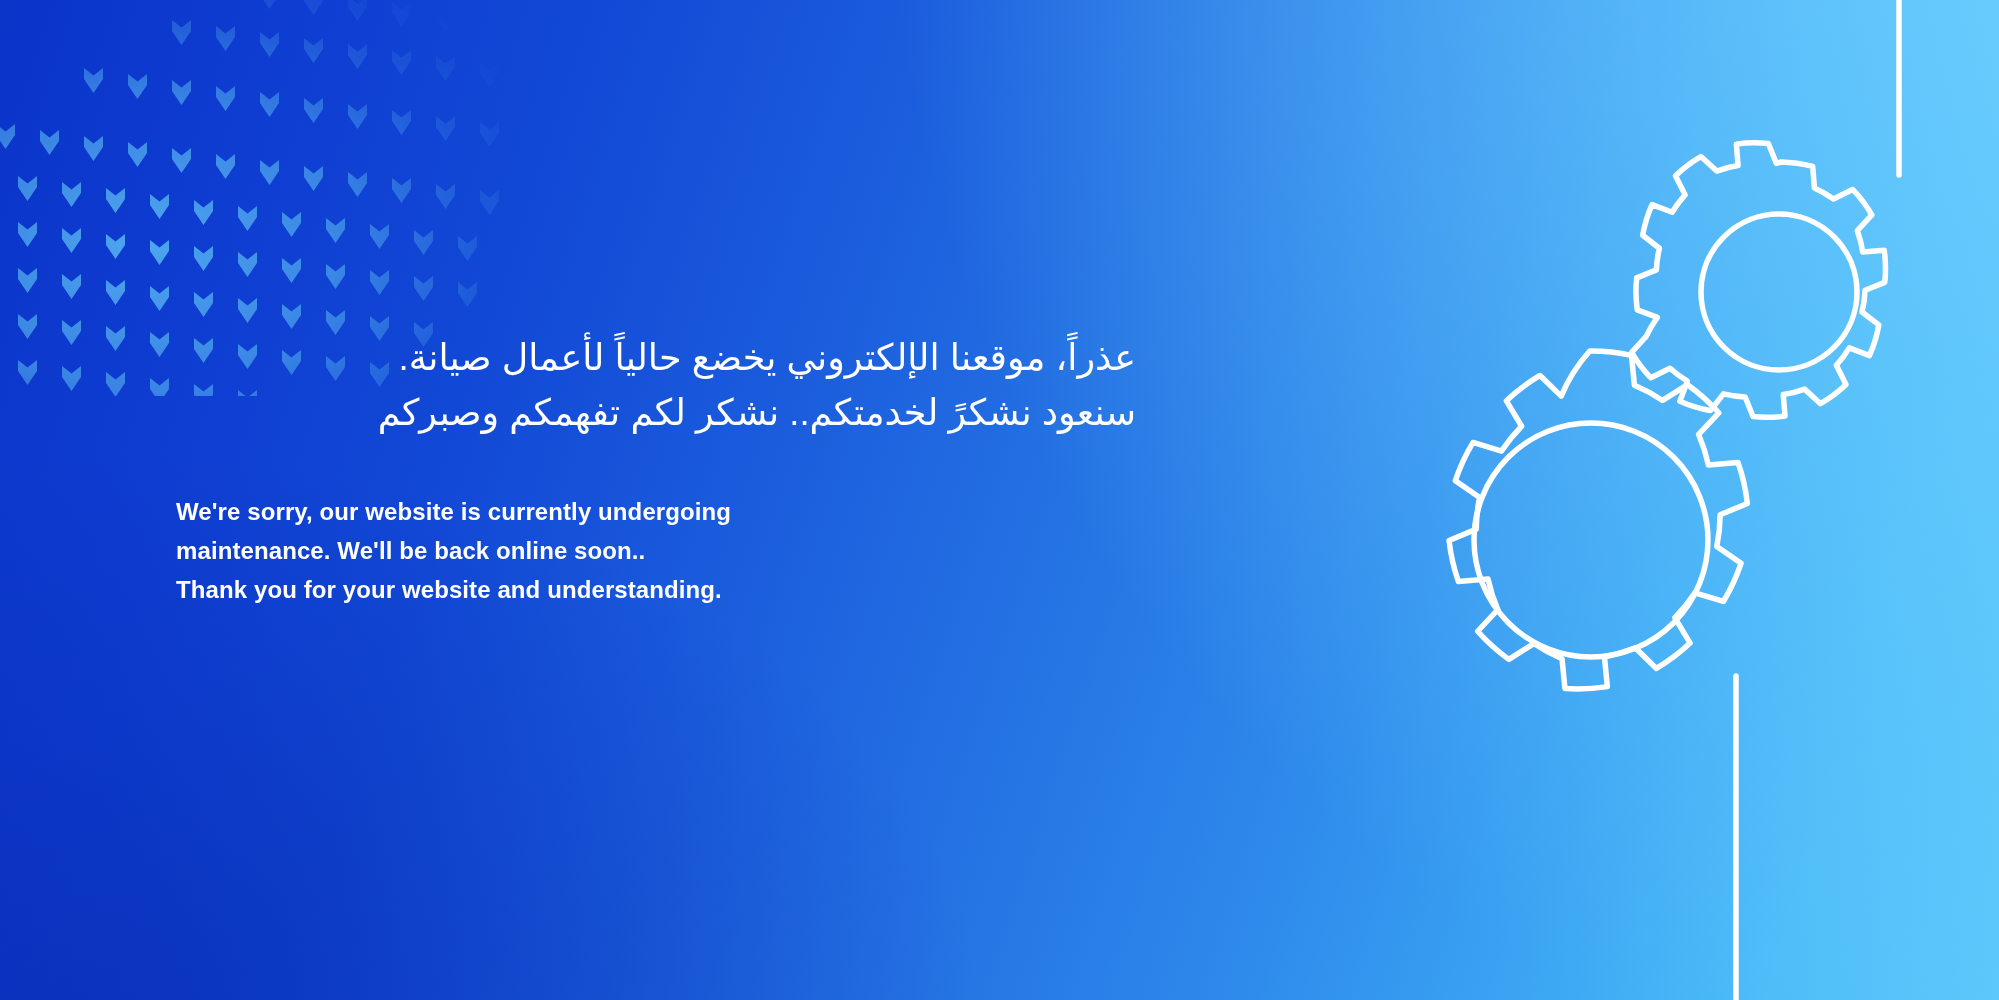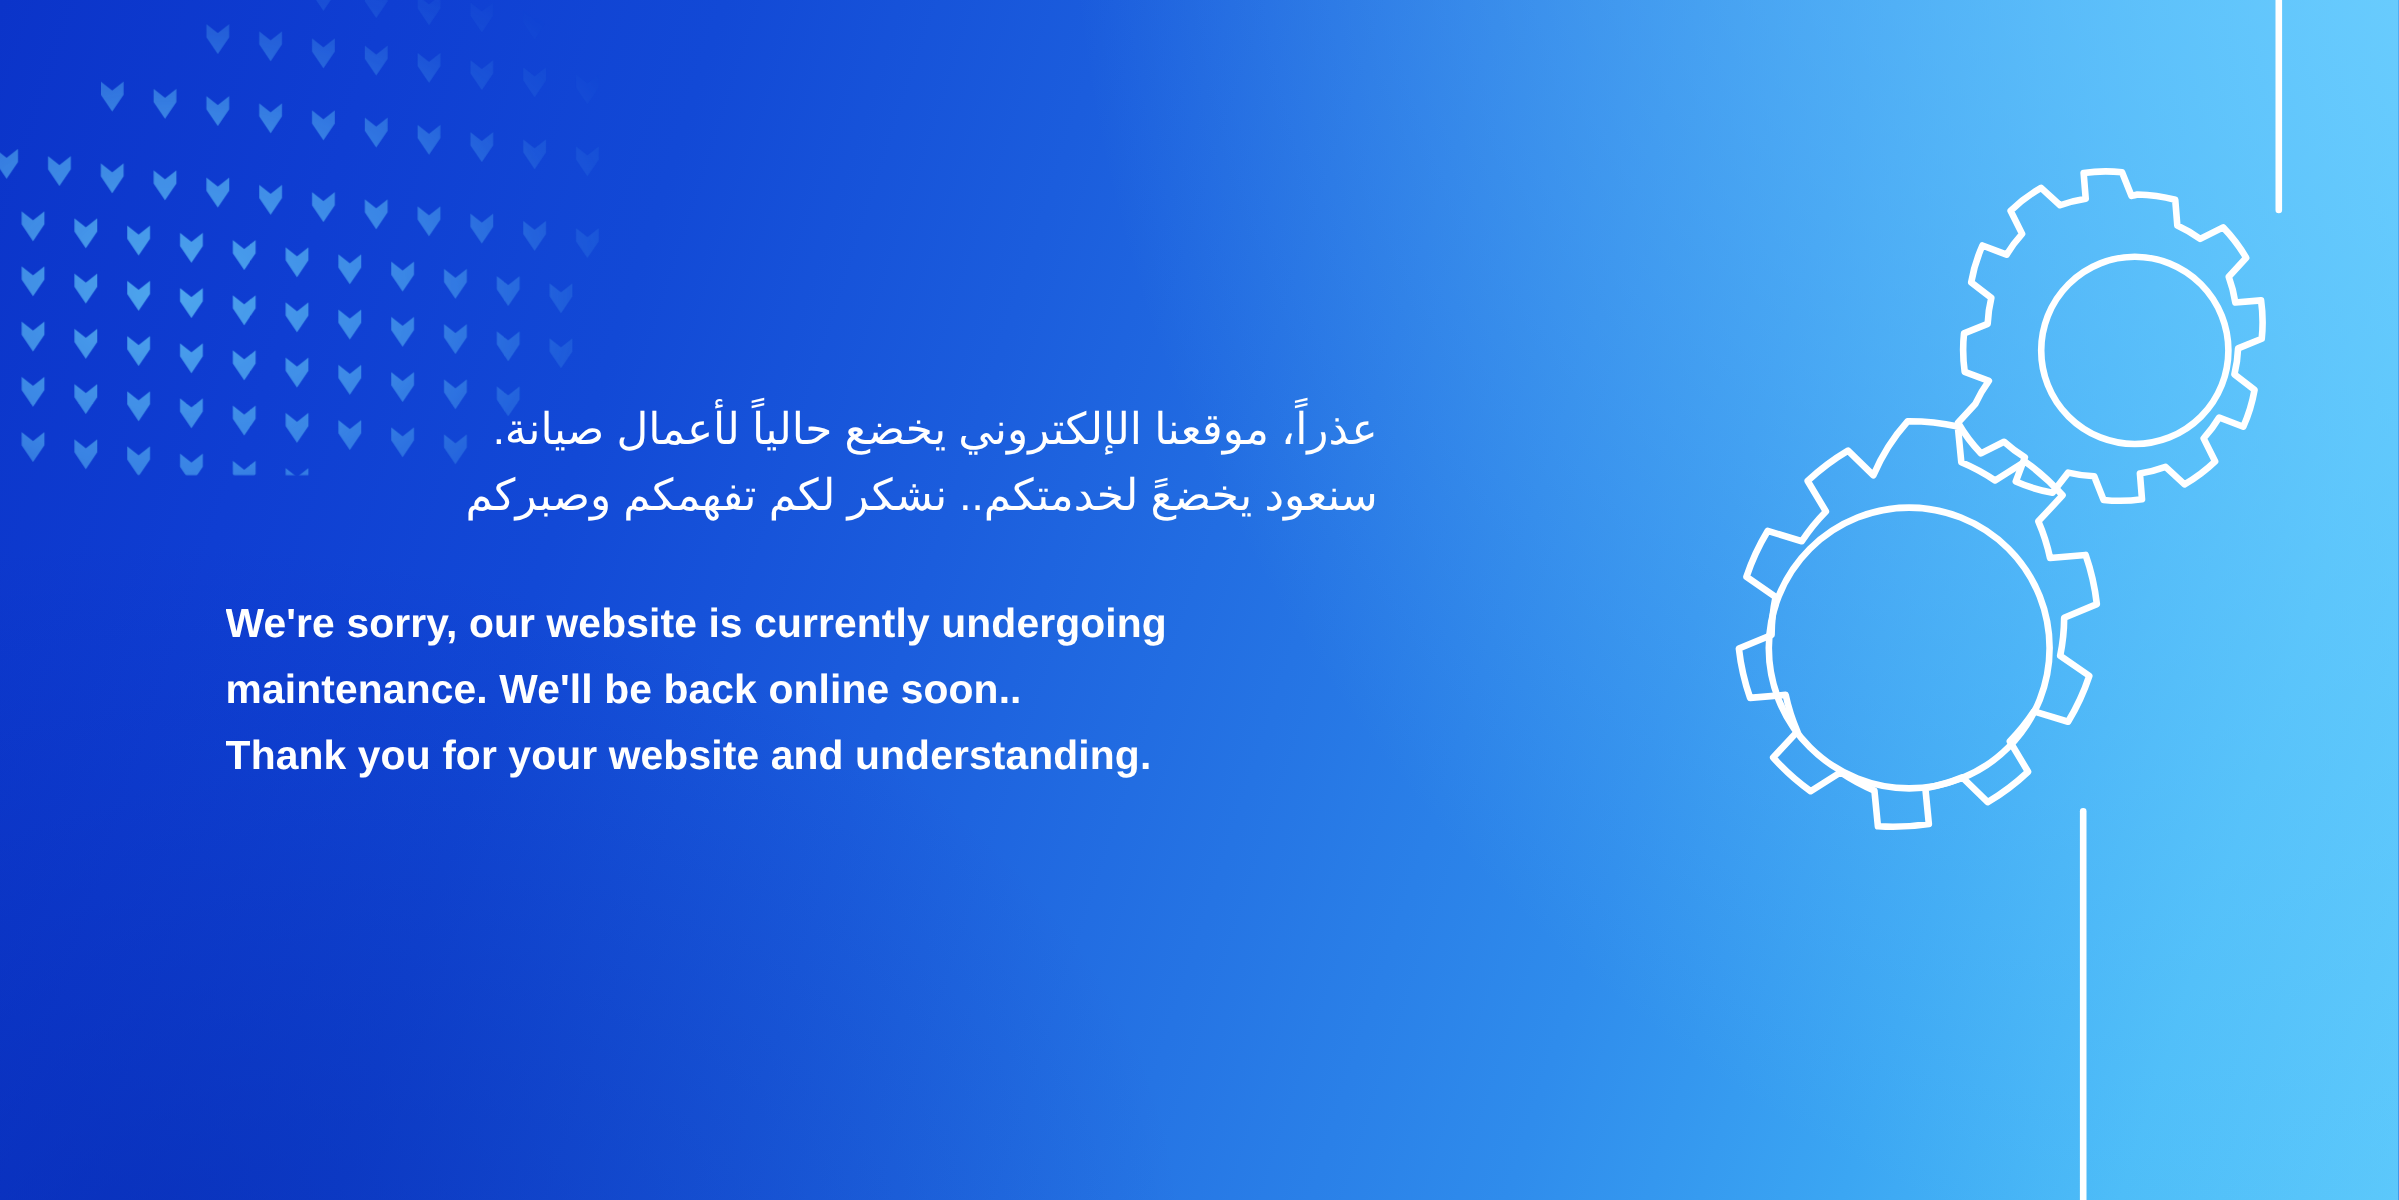--- a/index.html
+++ b/index.html
@@ -55,42 +55,42 @@
     right: 0;
     top: 0;
     width: 860px;
     height: 1000px;
     pointer-events: none;
   }
 
   
   .content {
     position: absolute;
-    left: 188px;
+    left: 176px;
     top: 330px;
     width: 960px;
   }
   .arabic {
     direction: rtl;
     text-align: right;
     color: #ffffff;
     font-size: 36.5px;
     line-height: 1.52;
     letter-spacing: 0.2px;
     width: 940px;
     margin-left: auto;
     margin-right: 0;
     font-weight: 400;
   }
   .arabic .ar-line { display: block; white-space: nowrap; }
 
   .english {
     margin-top: 52px;
     color: #ffffff;
-    font-size: 34px;
+    font-size: 24px;
     line-height: 1.62;
     font-weight: 700;
     letter-spacing: 0.1px;
     text-align: left;
     direction: ltr;
   }
   .english .en-line { display: block; white-space: nowrap; }
 </style>
 </head>
 <body>
@@ -348,21 +348,21 @@
       </g>
 
       <path d="M 597 676 L 597 1020"></path>
     </g>
   </svg>
 
   <div class="content">
 
     <div class="arabic" dir="rtl" lang="ar">
       <span class="ar-line">عذراً، موقعنا الإلكتروني يخضع حالياً لأعمال صيانة.</span>
-      <span class="ar-line">سنعود يخضعً لخدمتكم.. نشكر لكم تفهمكم وصبركم</span>
+      <span class="ar-line">سنعود نشكرً لخدمتكم.. نشكر لكم تفهمكم وصبركم</span>
     </div>
 
     <div class="english" dir="ltr" lang="en">
       <span class="en-line">We're sorry, our website is currently undergoing</span>
       <span class="en-line">maintenance. We'll be back online soon..</span>
       <span class="en-line">Thank you for your website and understanding.</span>
     </div>
 
   </div>
 

